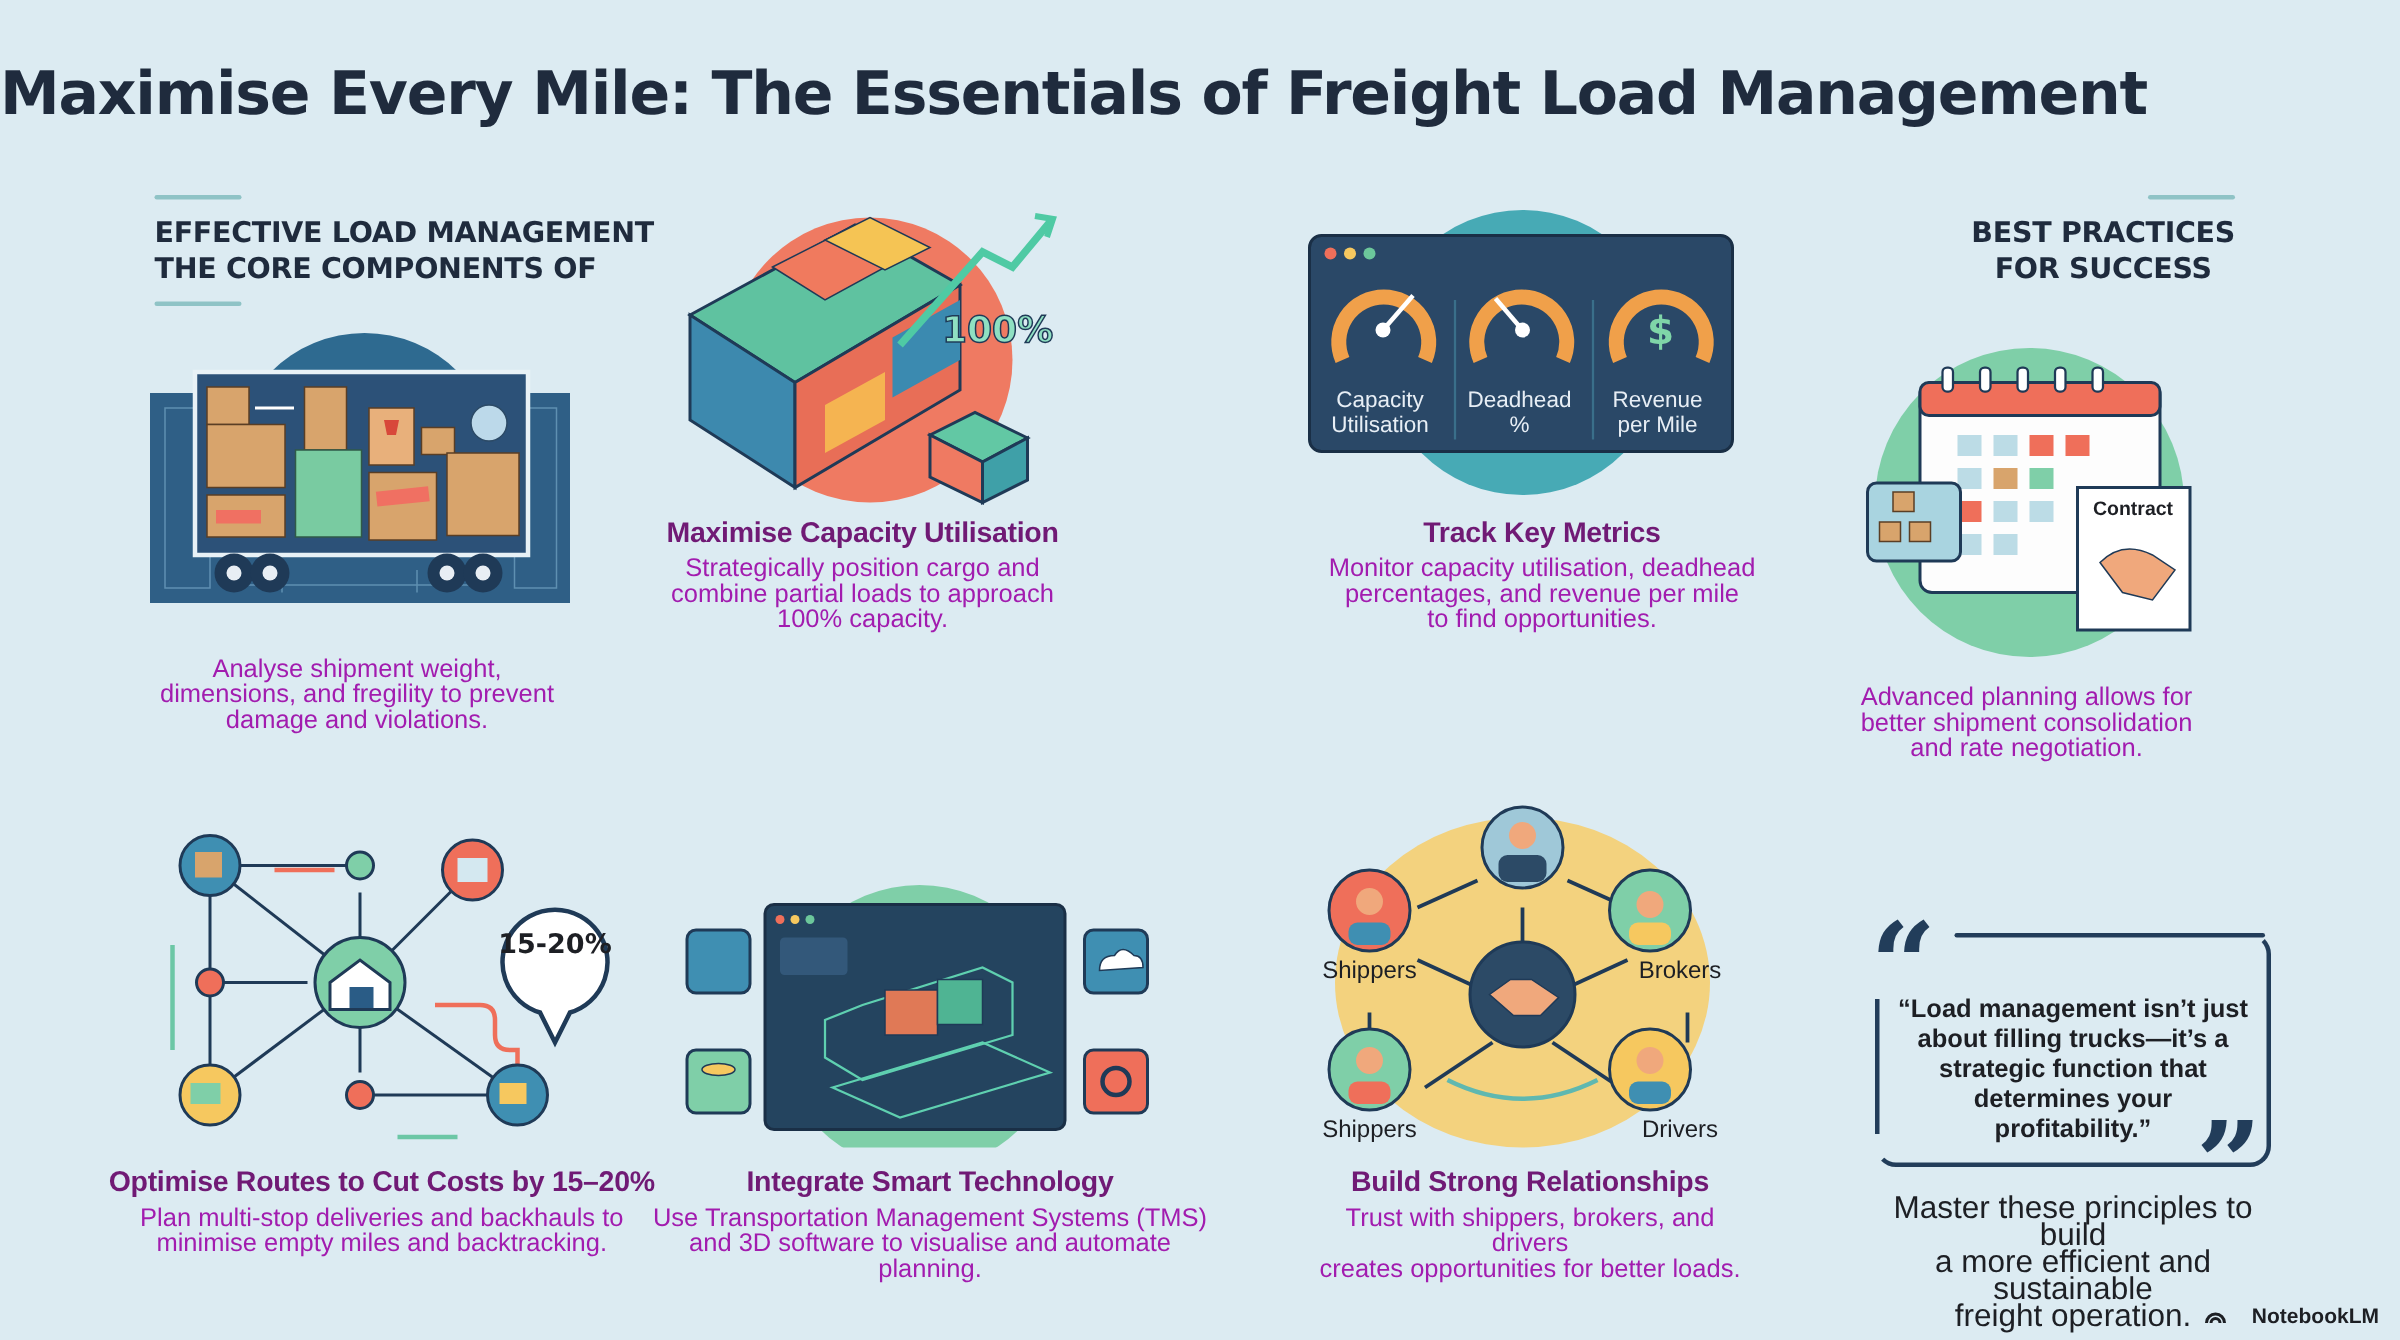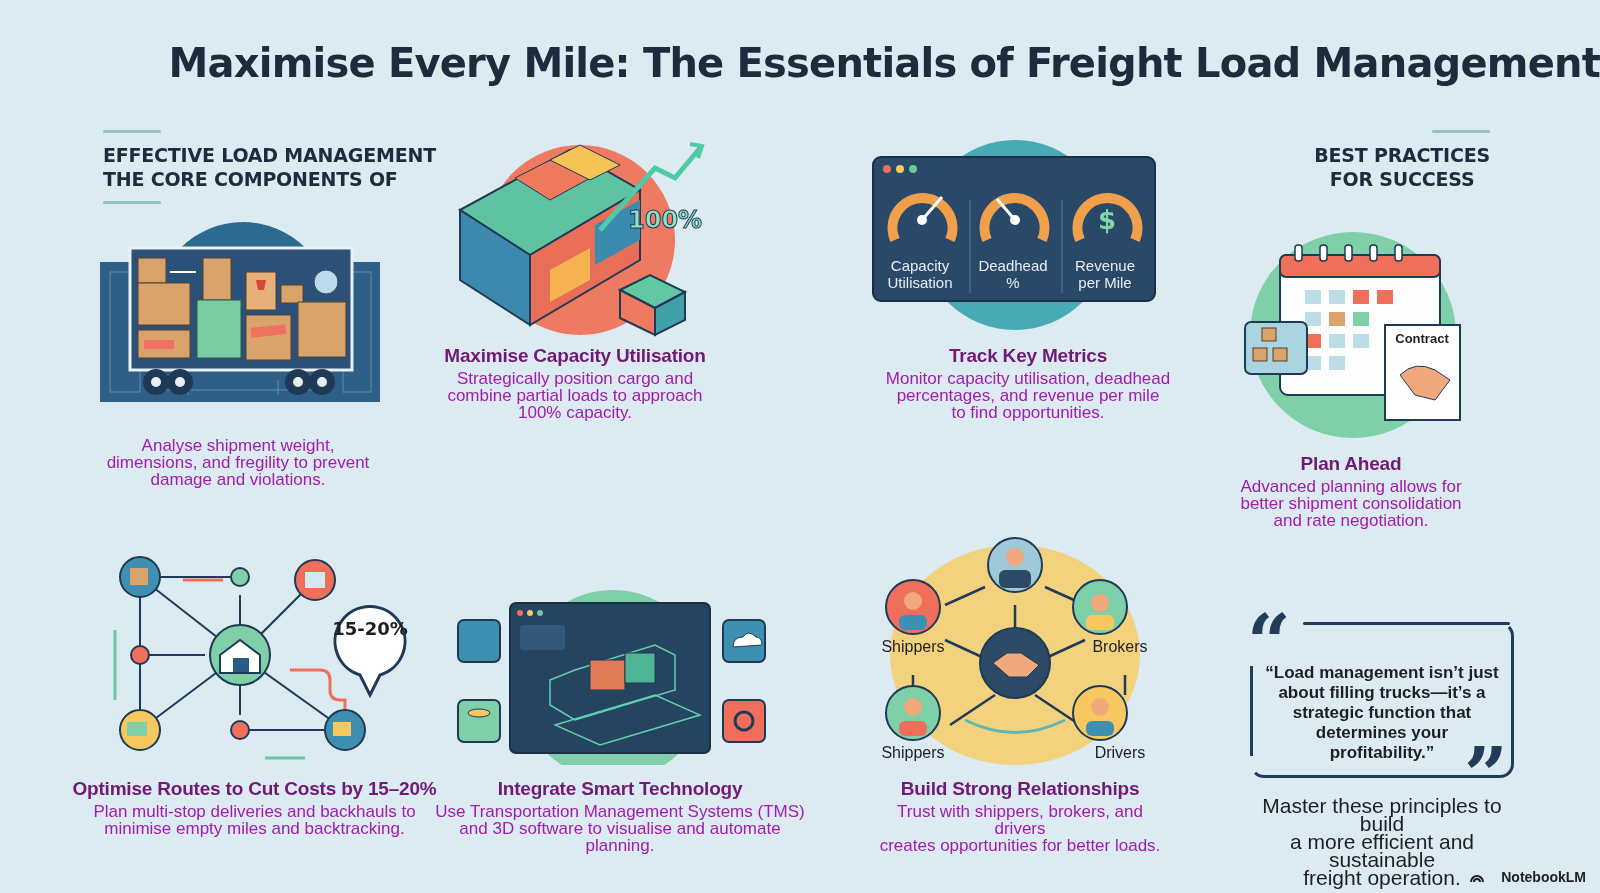--- a/index.html
+++ b/index.html
@@ -1,17 +1,17 @@
 <!DOCTYPE html>
 <html><head>
 <meta charset="utf-8">
 <style>
   html,body{margin:0;padding:0;}
   body{width:1600px;height:893px;background:#dcebf2;position:relative;overflow:hidden;font-family:"Liberation Sans","DejaVu Sans",sans-serif;color:#1d1f24;}
-  .title{position:absolute;left:0;top:40px;width:1600px;text-align:right;font-family:"DejaVu Sans",sans-serif;font-weight:bold;font-size:40px;letter-spacing:-0.8px;color:#1f2b3d;}
+  .title{position:absolute;left:0;top:40px;width:1600px;text-align:left;font-family:"DejaVu Sans",sans-serif;font-weight:bold;font-size:40px;letter-spacing:-0.8px;color:#1f2b3d;}
   .section-head{position:absolute;font-family:"DejaVu Sans",sans-serif;font-weight:bold;font-size:19px;line-height:24px;color:#1f2b3d;letter-spacing:-0.2px;}
   .section-head .rule{display:block;width:58px;height:3px;background:#8fc3c6;border-radius:2px;}
   .sh-left{left:103px;top:130px;}
   .sh-left .rule{margin:0 0 10px 0;}
   .sh-left .rule.b{margin:10px 0 0 0;}
   .sh-right{right:110px;top:130px;text-align:center;}
   .sh-right .rule{margin:0 0 10px auto;}
   .card{position:absolute;text-align:center;}
   .card h3{margin:0;font-size:19px;font-weight:bold;color:#701a75;letter-spacing:-0.2px;}
   .card p{margin:3px 0 0 0;font-size:17px;line-height:17px;color:#a21caf;}
@@ -164,21 +164,20 @@
   <rect x="10" y="92" width="62" height="52" rx="6" fill="#a9d4e0" stroke="#1f3a57" stroke-width="2"></rect>
   <rect x="27" y="98" width="14" height="13" fill="#d8a46c" stroke="#5a3e24"></rect>
     <rect x="18" y="118" width="14" height="13" fill="#d8a46c" stroke="#5a3e24"></rect>
     <rect x="38" y="118" width="14" height="13" fill="#d8a46c" stroke="#5a3e24"></rect>
   <rect x="150" y="95" width="75" height="95" fill="#fff" stroke="#1f3a57" stroke-width="2"></rect>
   <text x="187" y="113" font-family="Liberation Sans,sans-serif" font-weight="bold" font-size="13" text-anchor="middle" fill="#1d1f24">Contract</text>
   <path d="M165 145 q15 -15 35 -5 l15 10 -15 20 -20 -5z" fill="#f0a87c" stroke="#1f3a57"></path>
 </svg>
 
 <div class="card" style="left:1210px;top:453px;width:282px">
-  <h3>Plan Ahead</h3>
   <p><span>Advanced planning allows for</span><br><span>better shipment consolidation</span><br><span>and rate negotiation.</span></p>
 </div>
 
 <svg class="illus" style="left:95px;top:555px" width="320" height="210">
   <g stroke="#1f3a57" stroke-width="2" fill="none">
     <line x1="45" y1="22" x2="145" y2="22"></line>
       <line x1="45" y1="22" x2="45" y2="175"></line>
     <line x1="45" y1="22" x2="145" y2="100"></line>
       <line x1="45" y1="175" x2="145" y2="100"></line>
     <line x1="220" y1="25" x2="145" y2="100"></line>

